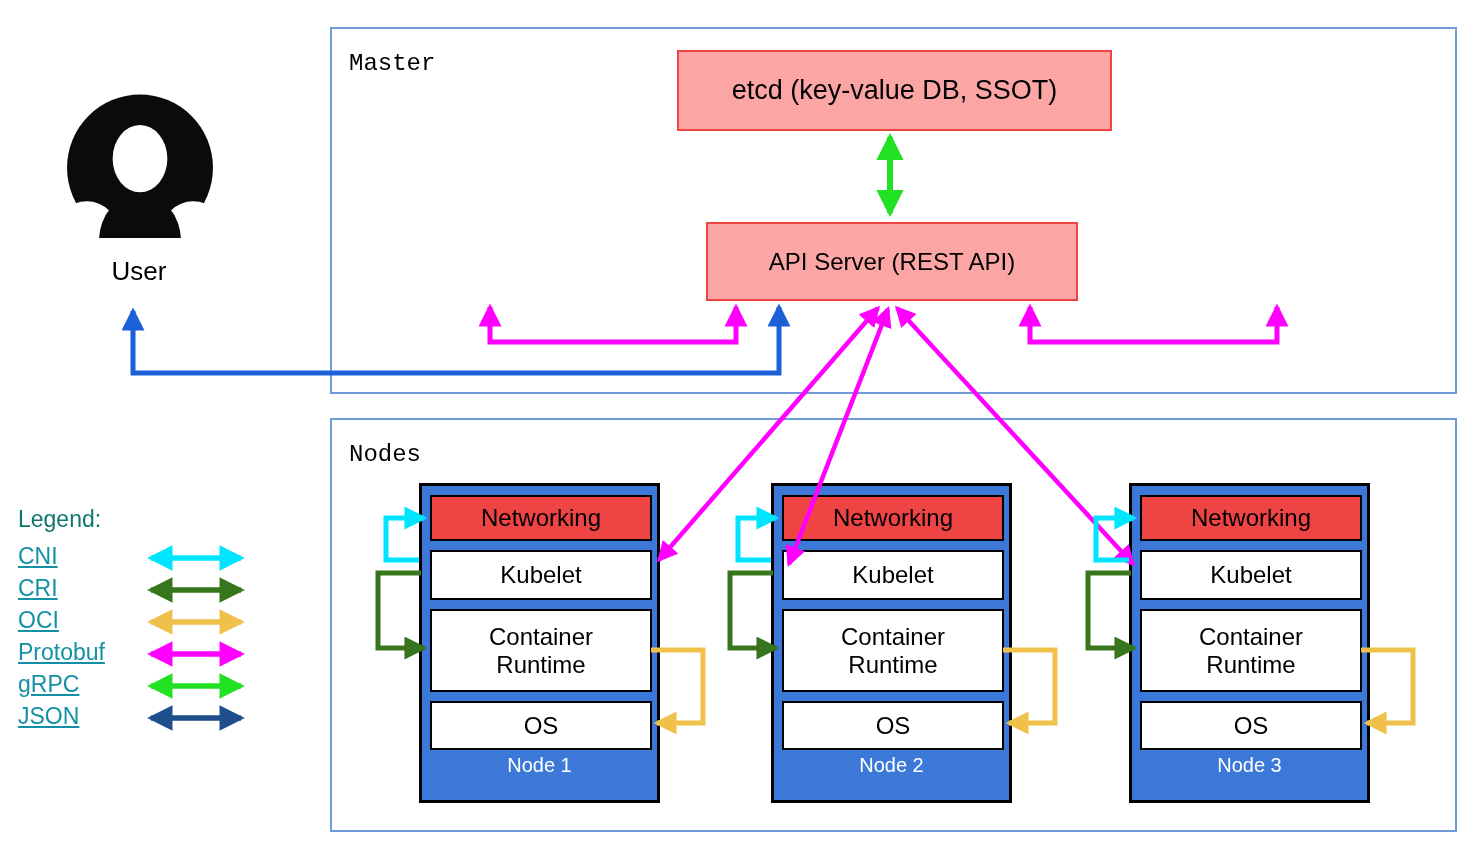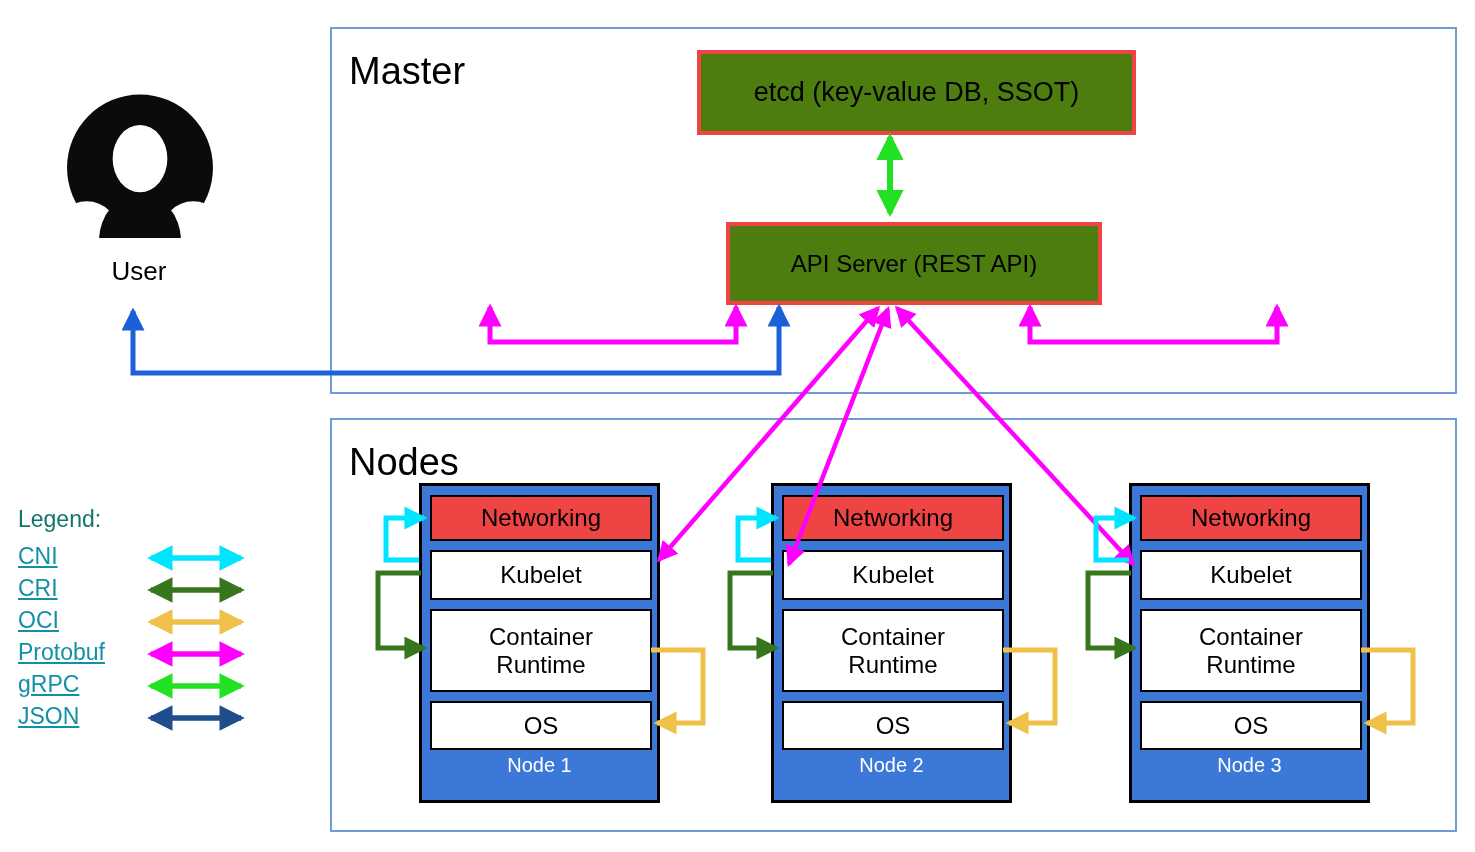--- a/index.html
+++ b/index.html
@@ -1,22 +1,22 @@
 <!DOCTYPE html>
 <html><head>
 <meta charset="utf-8">
 <style>
   html,body{margin:0;padding:0;background:#fff;}
   #canvas{position:relative;width:1475px;height:852px;background:#fff;overflow:hidden;
           font-family:"Liberation Sans",sans-serif;color:#000;}
   .abs{position:absolute;}
   .sec-box{position:absolute;border:2px solid #6F9BD8;background:#fff;}
-  .sec-title{position:absolute;font-size:38px;color:#000;}
-  .obox{position:absolute;border:4px solid #ef4444;background:#4d7c0f;display:flex;
-        align-items:center;justify-content:center;font-size:24px;line-height:33px;margin-left:20px;}
+  .sec-title{position:absolute;font-size:24px;color:#000;font-family:Liberation Mono, monospace;}
+  .obox{position:absolute;border:2px solid #ef4444;background:#fca5a5;display:flex;
+        align-items:center;justify-content:center;font-size:24px;line-height:33px;}
   .obox.left{justify-content:flex-start;padding-left:22px;flex-direction:column;
              align-items:flex-start;justify-content:center;}
   .node{position:absolute;width:241px;height:320px;background:#3C78D8;border:3px solid #000;
         box-sizing:border-box;}
   .layer{position:absolute;left:8px;width:222px;background:#fff;border:2px solid #000;
          box-sizing:border-box;display:flex;align-items:center;justify-content:center;
          font-size:24px;line-height:28px;text-align:center;}
   .layer.networking{background:#ef4444;}
   .layer.cr span{display:inline-block;max-width:150px;}
   .node-label{position:absolute;left:0;width:100%;top:268px;text-align:center;

